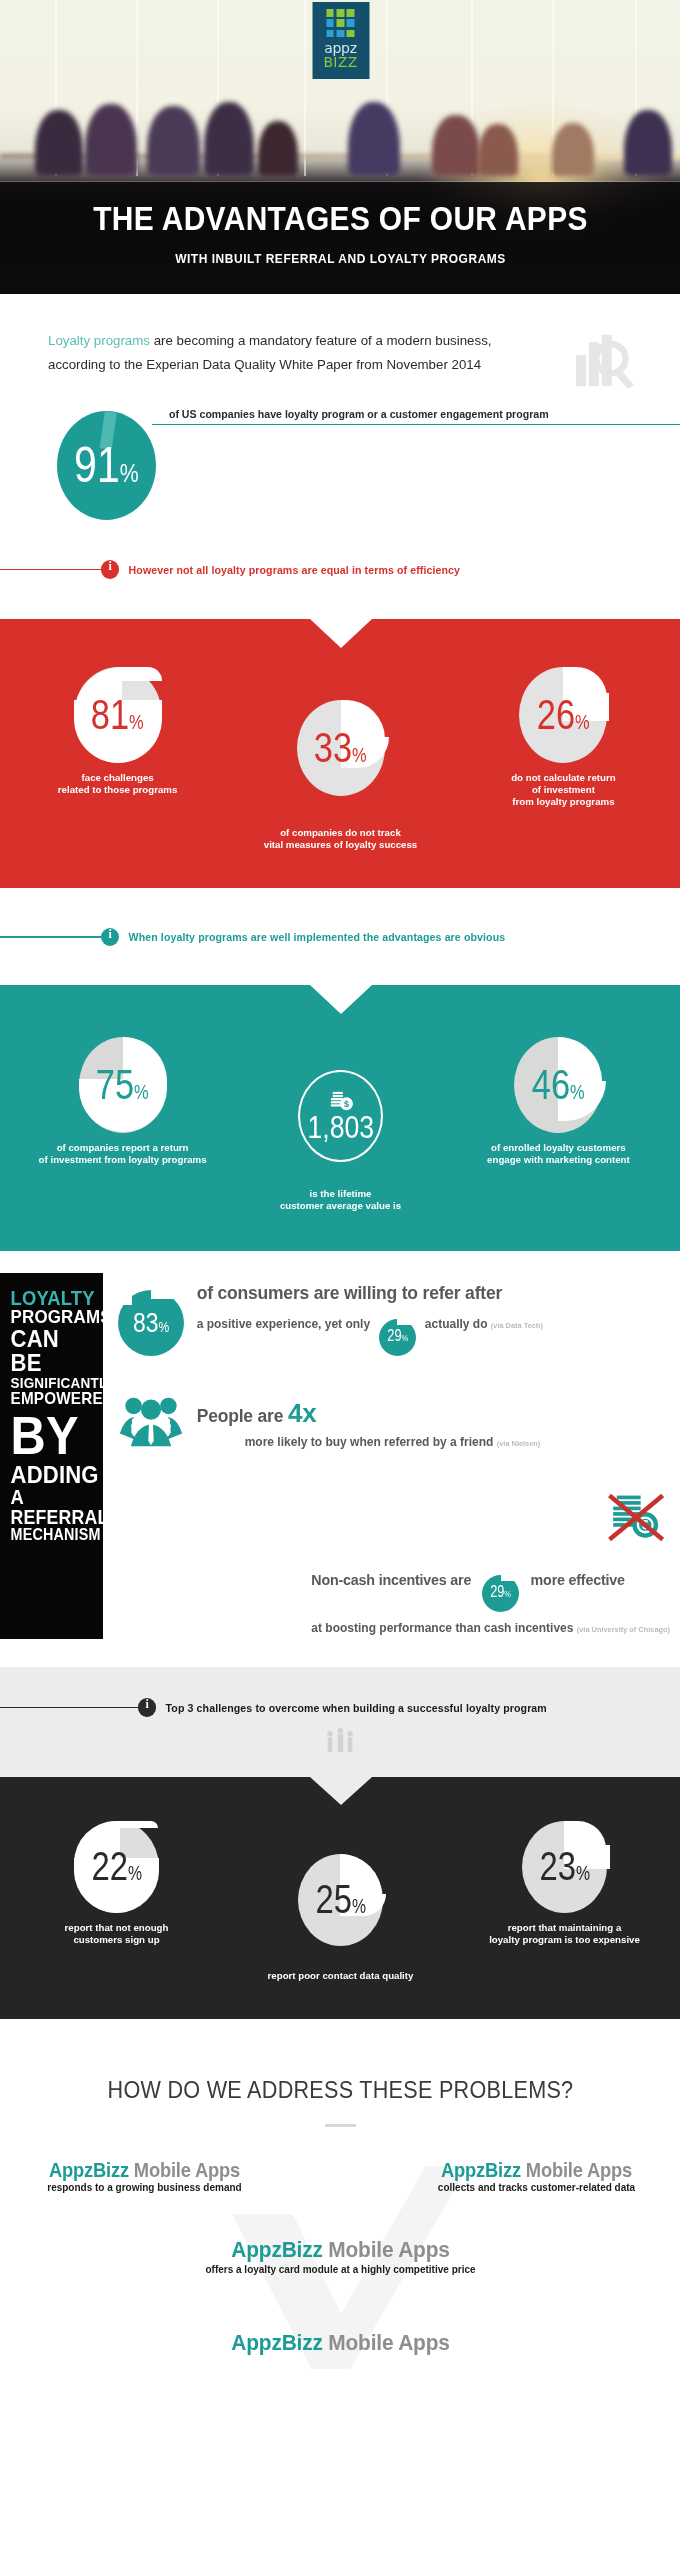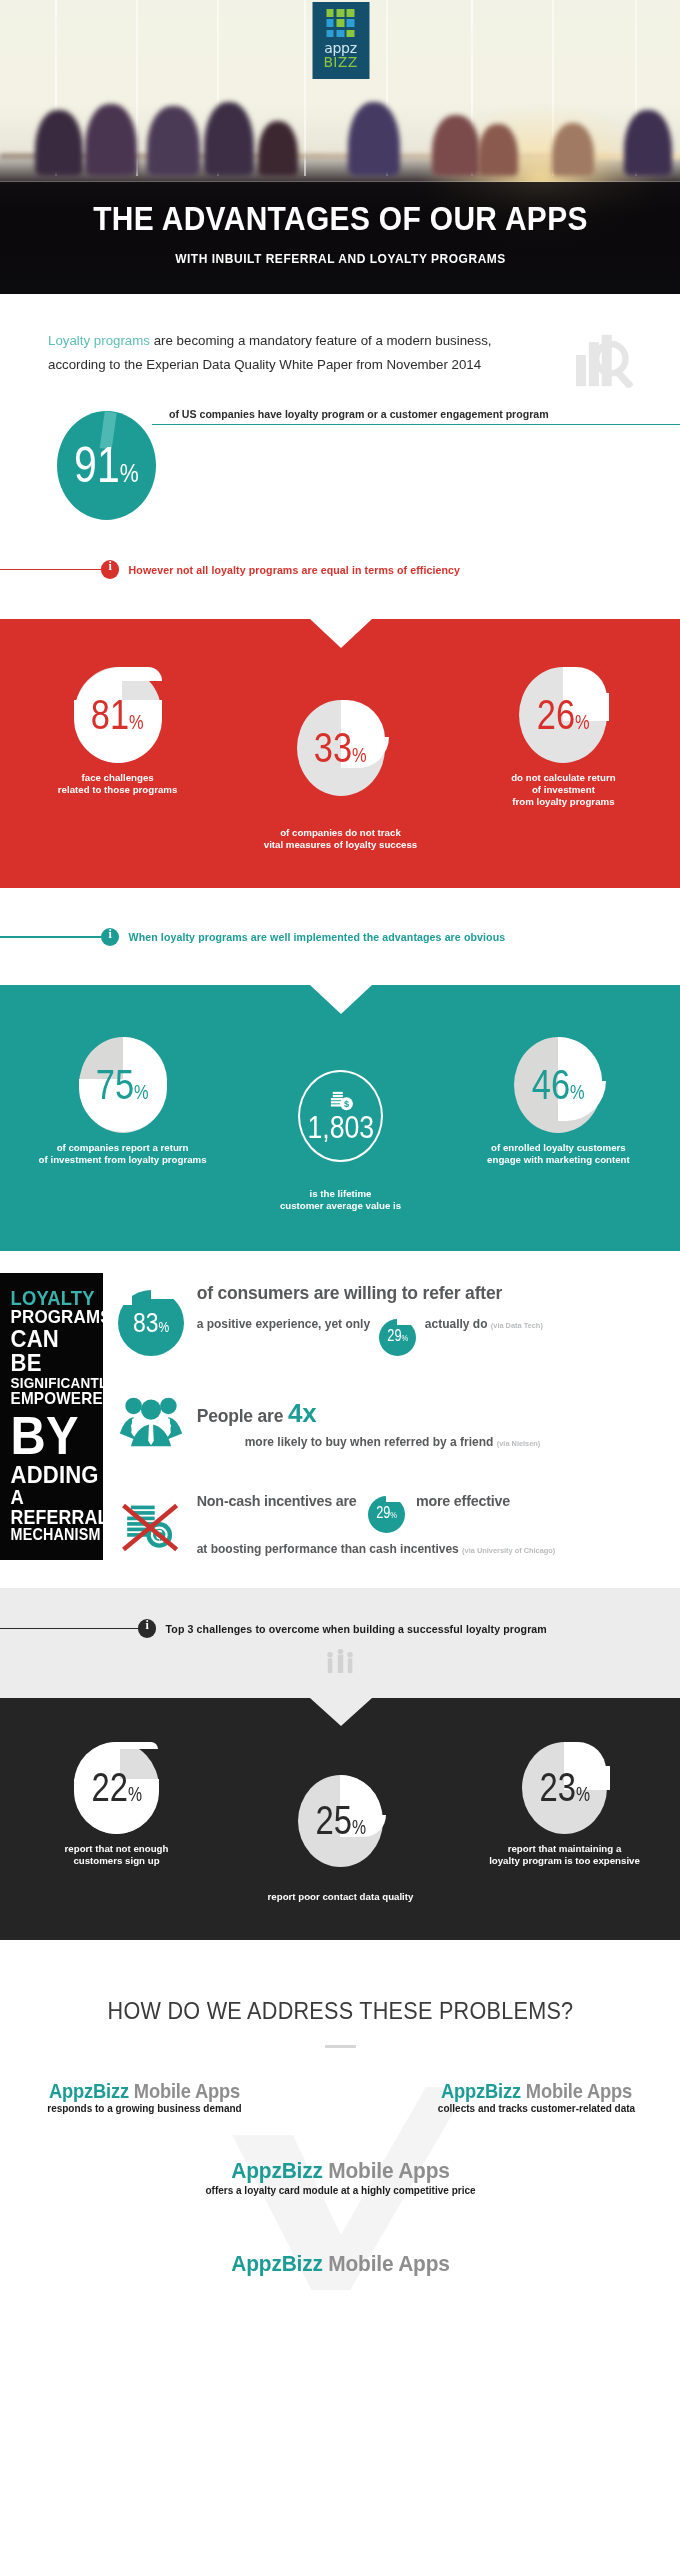--- a/index.html
+++ b/index.html
@@ -359,21 +359,21 @@
             <span>People are</span>
             <span style="color:#1d9c96; font-size:26px;">4x</span>
           </div>
           <div class="fact-l2" style="padding-left:48px; margin-top:5.5px;">
             <span>more likely to buy when referred by a friend</span>
             <span class="via">(via Nielsen)</span>
           </div>
         </div>
       </div>
 
-      <div class="fact" style="margin-top:37px;">
+      <div class="fact" style="margin-top:37px;flex-direction:column;">
         <div style="flex:0 0 66px;">
           <svg width="66" height="57" viewBox="0 0 72 62">
             <rect x="14" y="6" width="26" height="4" fill="#1d9c96"></rect>
               <rect x="14" y="12" width="26" height="4" fill="#1d9c96"></rect>
             <rect x="10" y="18" width="30" height="4" fill="#1d9c96"></rect>
               <rect x="10" y="24" width="30" height="4" fill="#1d9c96"></rect>
             <rect x="10" y="30" width="30" height="4" fill="#1d9c96"></rect>
               <rect x="10" y="36" width="30" height="4" fill="#1d9c96"></rect>
             <circle cx="45" cy="38" r="14" fill="#1d9c96"></circle>
               <circle cx="45" cy="38" r="8" fill="none" stroke="#fff" stroke-width="2.5"></circle>

